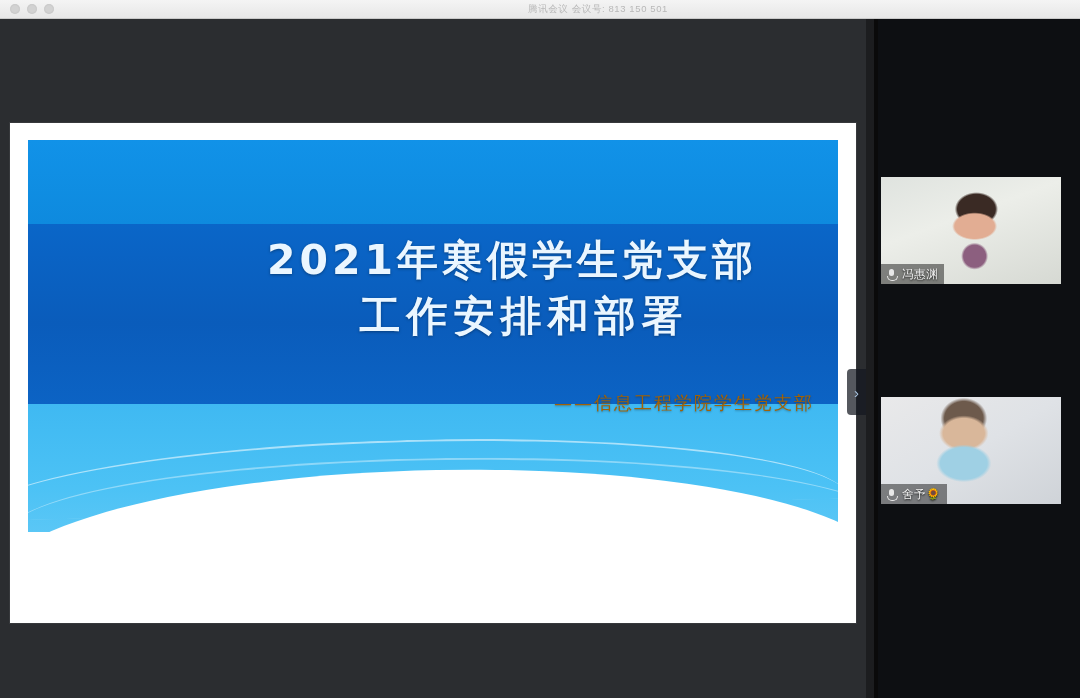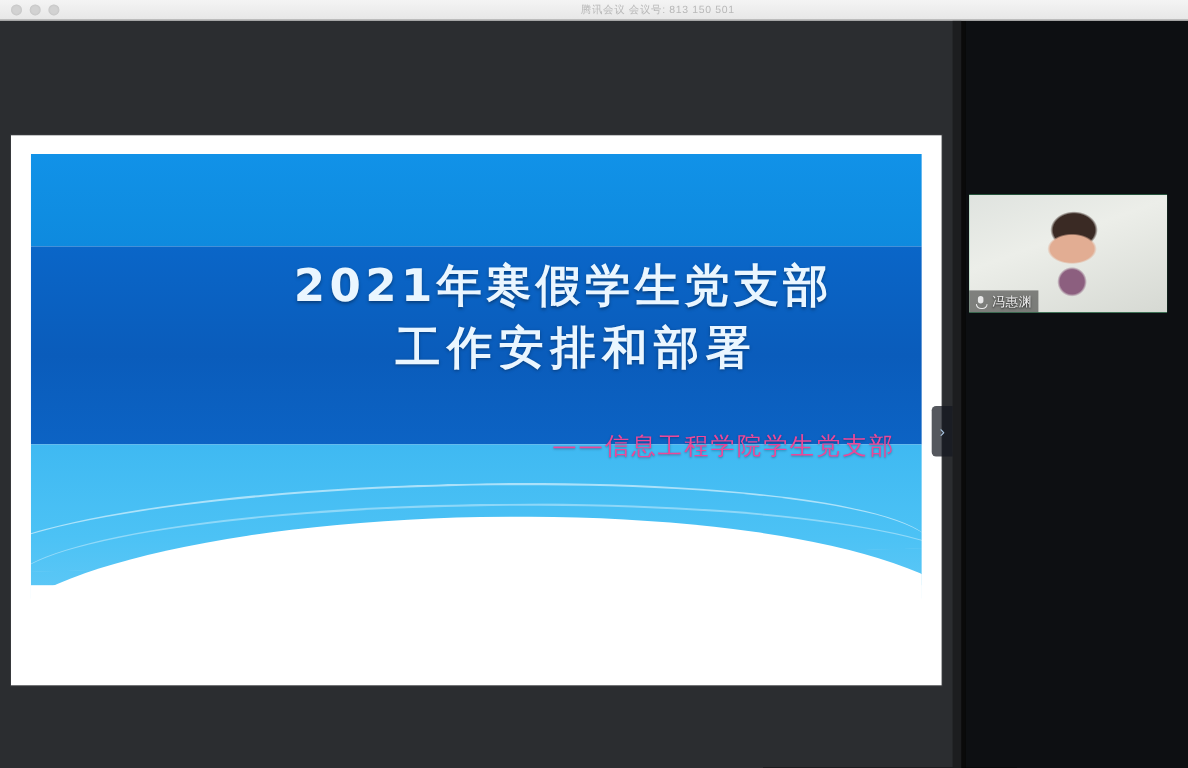--- a/index.html
+++ b/index.html
@@ -76,22 +76,22 @@
   .wl3{ left:30px;  top:346px; width:800px; border-top-color:rgba(255,255,255,.45); transform:rotate(1.2deg); }
 
   .slide-title{
     position:absolute; left:0; top:92px; width:968px; text-align:center;
     color:#eaf6ff; font-size:41px; line-height:56px; font-weight:600;
     letter-spacing:4px; text-shadow:0 1px 3px rgba(0,0,0,.35);
     font-family:"DejaVu Sans","Liberation Sans",sans-serif;
   }
   .slide-title .l2{ display:block; letter-spacing:6px;margin-left:24px; }
   .slide-sub{
-    position:absolute; right:24px; top:251px; color:#ec4899;
-    font-size:22px; letter-spacing:2px; text-shadow:0 1px 2px rgba(0,0,0,.3);
+    position:absolute; right:24px; top:251px; color:#a16207;
+    font-size:18px; letter-spacing:2px; text-shadow:0 1px 2px rgba(0,0,0,.3);
     font-family:"DejaVu Sans","Liberation Sans",sans-serif;
   }
 
   
   .collapse-tab{
     position:absolute; left:847px; top:350px; width:19px; height:46px;
     background:rgba(20,24,32,.72); border-radius:4px 0 0 4px;
     display:flex; align-items:center; justify-content:center;
     color:#a9c4e0; font-size:15px; line-height:1;
   }
@@ -204,16 +204,27 @@
              radial-gradient(ellipse at 52% 46%, #e2ad93 0 15%, rgba(226,173,147,0) 17%),
              radial-gradient(ellipse at 53% 30%, #3a2a24 0 14%, rgba(58,42,36,0) 16%),
              linear-gradient(160deg,#dfe3df 0%,#eceee9 40%,#d6d9d3 100%);"></div>
       <div class="nameplate">
         <i class="ico mic"></i>
         <span class="nm">冯惠渊</span>
       </div>
     </div>
 
 
+    <div class="tile" style="top:378px;">
+      <div class="photo" style="background:
+             radial-gradient(ellipse at 46% 62%, #9fd0e4 0 17%, rgba(159,208,228,0) 20%),
+             radial-gradient(ellipse at 46% 34%, #d9b79a 0 15%, rgba(217,183,154,0) 18%),
+             radial-gradient(ellipse at 46% 20%, #6d5a4c 0 14%, rgba(109,90,76,0) 17%),
+             linear-gradient(150deg,#e9e9ea 0%,#dfe2e6 50%,#cfd3d8 100%);"></div>
+      <div class="nameplate">
+        <i class="ico mic"></i>
+        <span class="nm">舍予🌻</span>
+      </div>
+    </div>
 
 
   </div>
 </div>
 
 </body></html>

